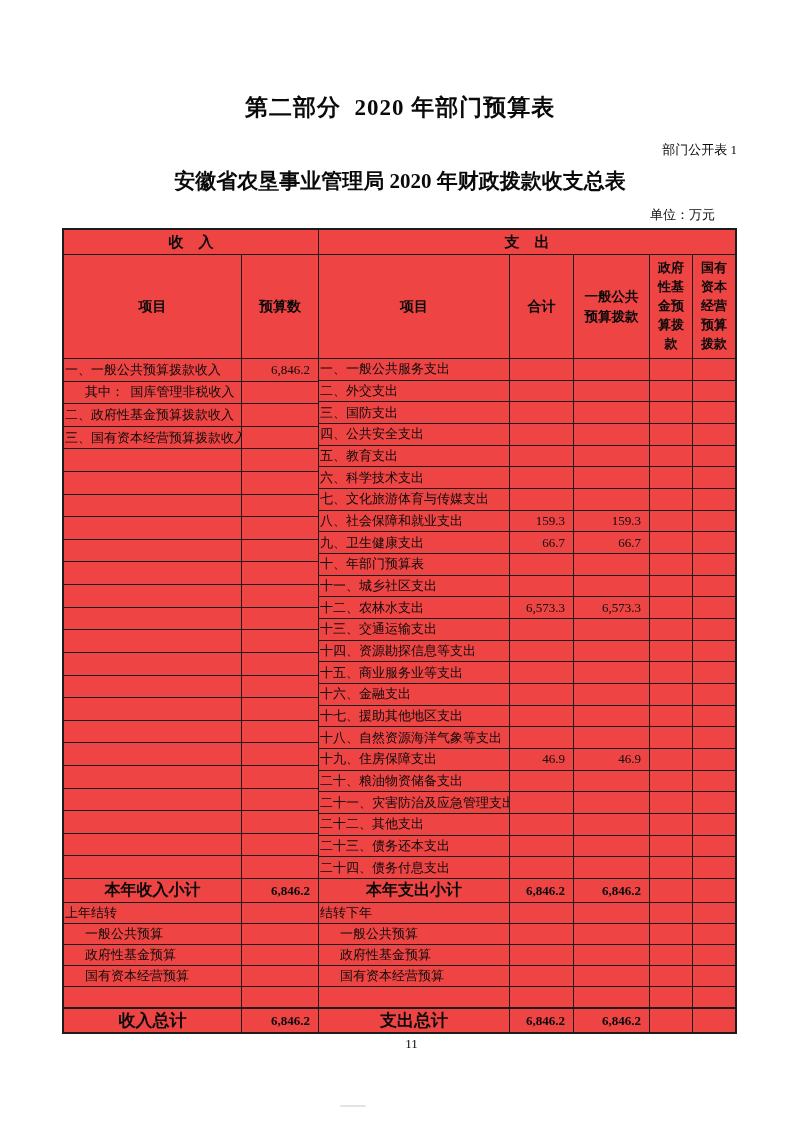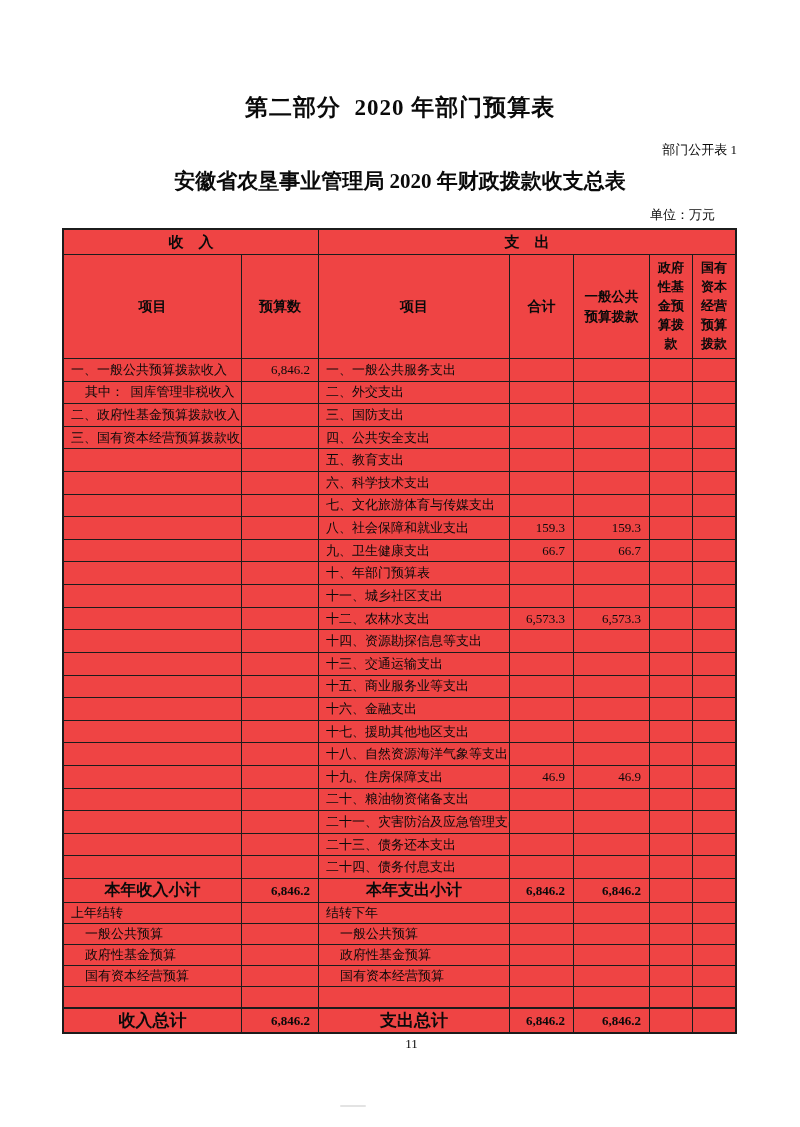--- a/index.html
+++ b/index.html
@@ -56,21 +56,21 @@
   .header-cell { justify-content: center; font-weight: bold; font-size: 14px; text-align: center; }
   .header-cell .wrap { display: block; line-height: 1.45; }
   .header-cell .w58 { width: 58px; font-size: 13.5px; }
   .header-cell .w30 { width: 30px; font-size: 13px; }
 
   .body-row { height: 520px; }
   .sub-col { display: flex; flex-direction: column; }
   .sub-row { display: flex; flex: 1 1 0; border-top: 1px solid #1c1c1c; }
   .sub-row:first-child { border-top: none; }
 
-  .item-cell { font-size: 13px; padding-left: 7px; white-space: pre; }
+  .item-cell { font-size: 13px; padding-left: 1px; white-space: pre; }
   .num-cell  { font-size: 13px; justify-content: flex-end; padding-right: 8px; white-space: pre; }
   .indent { padding-left: 21px; }
 
   .subtotal-row { height: 24px; }
   .label-cell { justify-content: center; font-weight: bold; font-size: 16px; white-space: pre; }
   .bold { font-weight: bold; }
 
   .carryover-row { height: 21px; }
   [data-name="carryover-rows"] { display: contents; }
 
@@ -293,28 +293,28 @@
             <div class="cell num-cell w-c7" data-name="exp-state-capital-cell"></div>
           </div>
           <div class="sub-row" data-name="expenditure-row">
             <div class="cell item-cell w-c3" data-name="exp-item-cell">十二、农林水支出</div>
             <div class="cell num-cell w-c4" data-name="exp-total-cell">6,573.3</div>
             <div class="cell num-cell w-c5" data-name="exp-general-cell">6,573.3</div>
             <div class="cell num-cell w-c6" data-name="exp-gov-fund-cell"></div>
             <div class="cell num-cell w-c7" data-name="exp-state-capital-cell"></div>
           </div>
           <div class="sub-row" data-name="expenditure-row">
+            <div class="cell item-cell w-c3" data-name="exp-item-cell">十三、交通运输支出</div>
+            <div class="cell num-cell w-c4" data-name="exp-total-cell"></div>
+            <div class="cell num-cell w-c5" data-name="exp-general-cell"></div>
+            <div class="cell num-cell w-c6" data-name="exp-gov-fund-cell"></div>
+            <div class="cell num-cell w-c7" data-name="exp-state-capital-cell"></div>
+          </div>
+          <div class="sub-row" data-name="expenditure-row">
             <div class="cell item-cell w-c3" data-name="exp-item-cell">十四、资源勘探信息等支出</div>
-            <div class="cell num-cell w-c4" data-name="exp-total-cell"></div>
-            <div class="cell num-cell w-c5" data-name="exp-general-cell"></div>
-            <div class="cell num-cell w-c6" data-name="exp-gov-fund-cell"></div>
-            <div class="cell num-cell w-c7" data-name="exp-state-capital-cell"></div>
-          </div>
-          <div class="sub-row" data-name="expenditure-row">
-            <div class="cell item-cell w-c3" data-name="exp-item-cell">十三、交通运输支出</div>
             <div class="cell num-cell w-c4" data-name="exp-total-cell"></div>
             <div class="cell num-cell w-c5" data-name="exp-general-cell"></div>
             <div class="cell num-cell w-c6" data-name="exp-gov-fund-cell"></div>
             <div class="cell num-cell w-c7" data-name="exp-state-capital-cell"></div>
           </div>
           <div class="sub-row" data-name="expenditure-row">
             <div class="cell item-cell w-c3" data-name="exp-item-cell">十五、商业服务业等支出</div>
             <div class="cell num-cell w-c4" data-name="exp-total-cell"></div>
             <div class="cell num-cell w-c5" data-name="exp-general-cell"></div>
             <div class="cell num-cell w-c6" data-name="exp-gov-fund-cell"></div>
@@ -350,20 +350,27 @@
           </div>
           <div class="sub-row" data-name="expenditure-row">
             <div class="cell item-cell w-c3" data-name="exp-item-cell">二十、粮油物资储备支出</div>
             <div class="cell num-cell w-c4" data-name="exp-total-cell"></div>
             <div class="cell num-cell w-c5" data-name="exp-general-cell"></div>
             <div class="cell num-cell w-c6" data-name="exp-gov-fund-cell"></div>
             <div class="cell num-cell w-c7" data-name="exp-state-capital-cell"></div>
           </div>
           <div class="sub-row" data-name="expenditure-row">
             <div class="cell item-cell w-c3" data-name="exp-item-cell">二十一、灾害防治及应急管理支出</div>
+            <div class="cell num-cell w-c4" data-name="exp-total-cell"></div>
+            <div class="cell num-cell w-c5" data-name="exp-general-cell"></div>
+            <div class="cell num-cell w-c6" data-name="exp-gov-fund-cell"></div>
+            <div class="cell num-cell w-c7" data-name="exp-state-capital-cell"></div>
+          </div>
+          <div class="sub-row" data-name="expenditure-row">
+            <div class="cell item-cell w-c3" data-name="exp-item-cell">二十二、其他支出</div>
             <div class="cell num-cell w-c4" data-name="exp-total-cell"></div>
             <div class="cell num-cell w-c5" data-name="exp-general-cell"></div>
             <div class="cell num-cell w-c6" data-name="exp-gov-fund-cell"></div>
             <div class="cell num-cell w-c7" data-name="exp-state-capital-cell"></div>
           </div>
           <div class="sub-row" data-name="expenditure-row">
             <div class="cell item-cell w-c3" data-name="exp-item-cell">二十三、债务还本支出</div>
             <div class="cell num-cell w-c4" data-name="exp-total-cell"></div>
             <div class="cell num-cell w-c5" data-name="exp-general-cell"></div>
             <div class="cell num-cell w-c6" data-name="exp-gov-fund-cell"></div>

